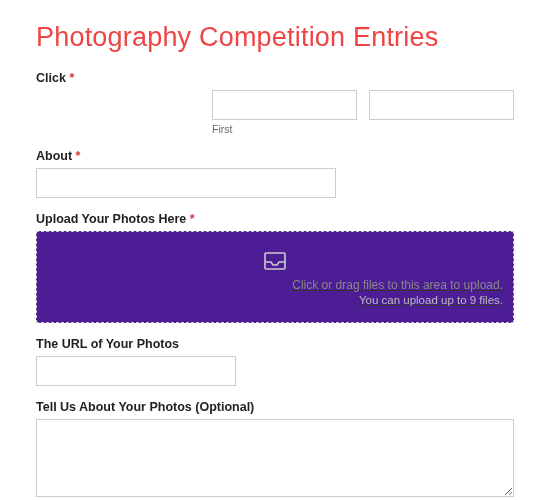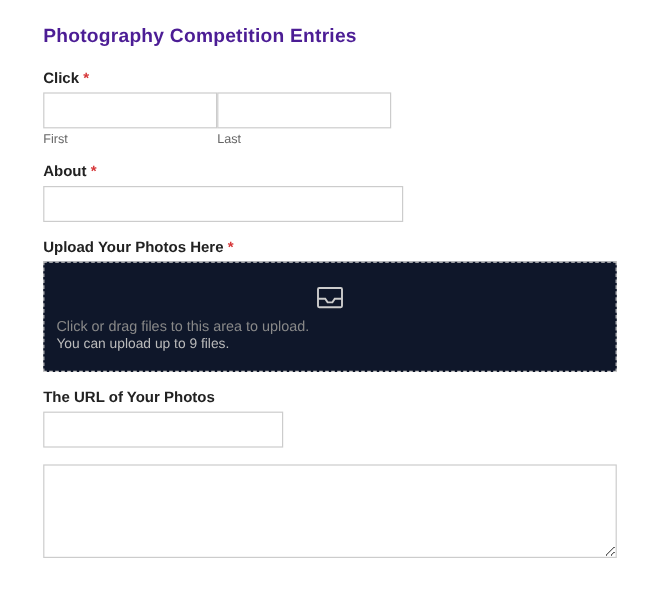--- a/index.html
+++ b/index.html
@@ -5,58 +5,59 @@
   * { box-sizing: border-box; margin: 0; padding: 0; }
   body {
     font-family: -apple-system, BlinkMacSystemFont, "Segoe UI", Arial, sans-serif;
     background: #fff;
     color: #333;
     padding: 22px 36px;
     width: 550px;
     font-size: 13px;
   }
   h2.page-title {
-    font-size: 16px;
-    font-weight: 700;
-    color: #4c1d95;
+    font-size: 27px;
+    font-weight: 400;
+    color: #ef4444;
     margin-bottom: 18px;
     letter-spacing: 0.2px;
   }
   .field { margin-bottom: 14px; }
   .field-label {
     font-weight: 700;
     font-size: 12.5px;
     color: #222;
     display: block;
     margin-bottom: 5px;
   }
   .req { color: #d63638; }
-  .name-row { display: flex; gap: 0; }
+  .name-row { display: flex; gap: 12px; justify-content: flex-end; }
   .name-col { display: flex; flex-direction: column; }
   .text-input {
     border: 1px solid #ccc;
     padding: 6px 7px;
     font-size: 13px;
     background: #fff;
     height: 30px;
     width: 100%;
   }
   .name-col .text-input { width: 145px; }
   .sub-label {
     font-size: 10.5px;
     color: #666;
     margin-top: 3px;
   }
   .email-input { width: 300px; height: 30px; }
   .url-input { width: 200px; height: 30px; }
   .dropzone {
     border: 1px dashed #ccc;
-    background: #0f172a;
+    background: #4c1d95;
     padding: 18px 10px 16px;
-    text-align: left;
+    text-align: right;
+    text-decoration: underline;
   }
   .dropzone svg { display: block; margin: 0 auto 6px; }
   .drop-primary {
     font-size: 12px;
     color: #888;
   }
   .drop-secondary {
     font-size: 11.5px;
     color: #bbb;
     margin-top: 2px;
@@ -81,21 +82,20 @@
     <span>Click</span>
     <span class="req">*</span>
   </label>
   <div class="name-row">
     <div class="name-col">
       <input type="text" class="text-input" value="" style="">
       <span class="sub-label">First</span>
     </div>
     <div class="name-col">
       <input type="text" class="text-input" value="" style="">
-      <span class="sub-label">Last</span>
     </div>
   </div>
 </div>
 
 <div class="field">
   <label class="field-label">
     <span>About</span>
     <span class="req">*</span>
   </label>
   <input type="text" class="text-input email-input" value="" style="">
@@ -115,14 +115,15 @@
     <div class="drop-secondary">You can upload up to 9 files.</div>
   </div>
 </div>
 
 <div class="field">
   <label class="field-label">The URL of Your Photos</label>
   <input type="text" class="text-input url-input" value="" style="">
 </div>
 
 <div class="field">
+  <label class="field-label">Tell Us About Your Photos (Optional)</label>
   <textarea class="textarea" style=""></textarea>
 </div>
 
 </body></html>

